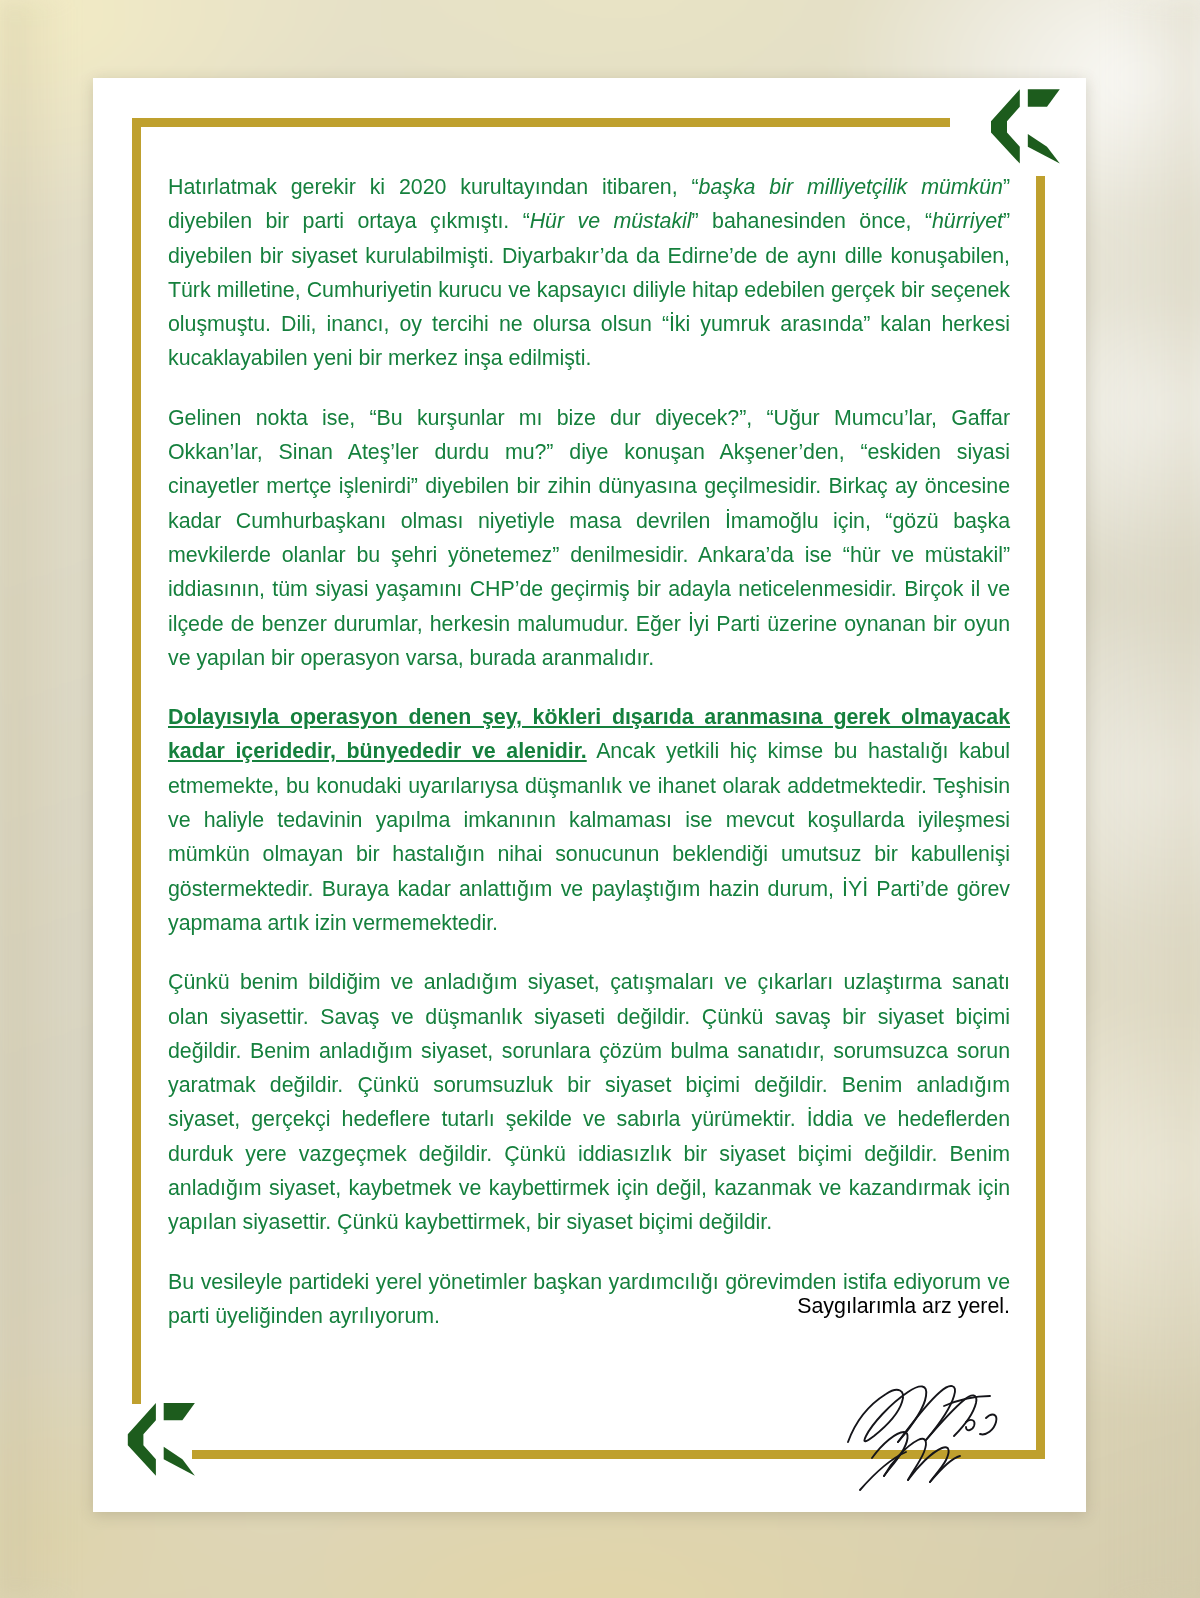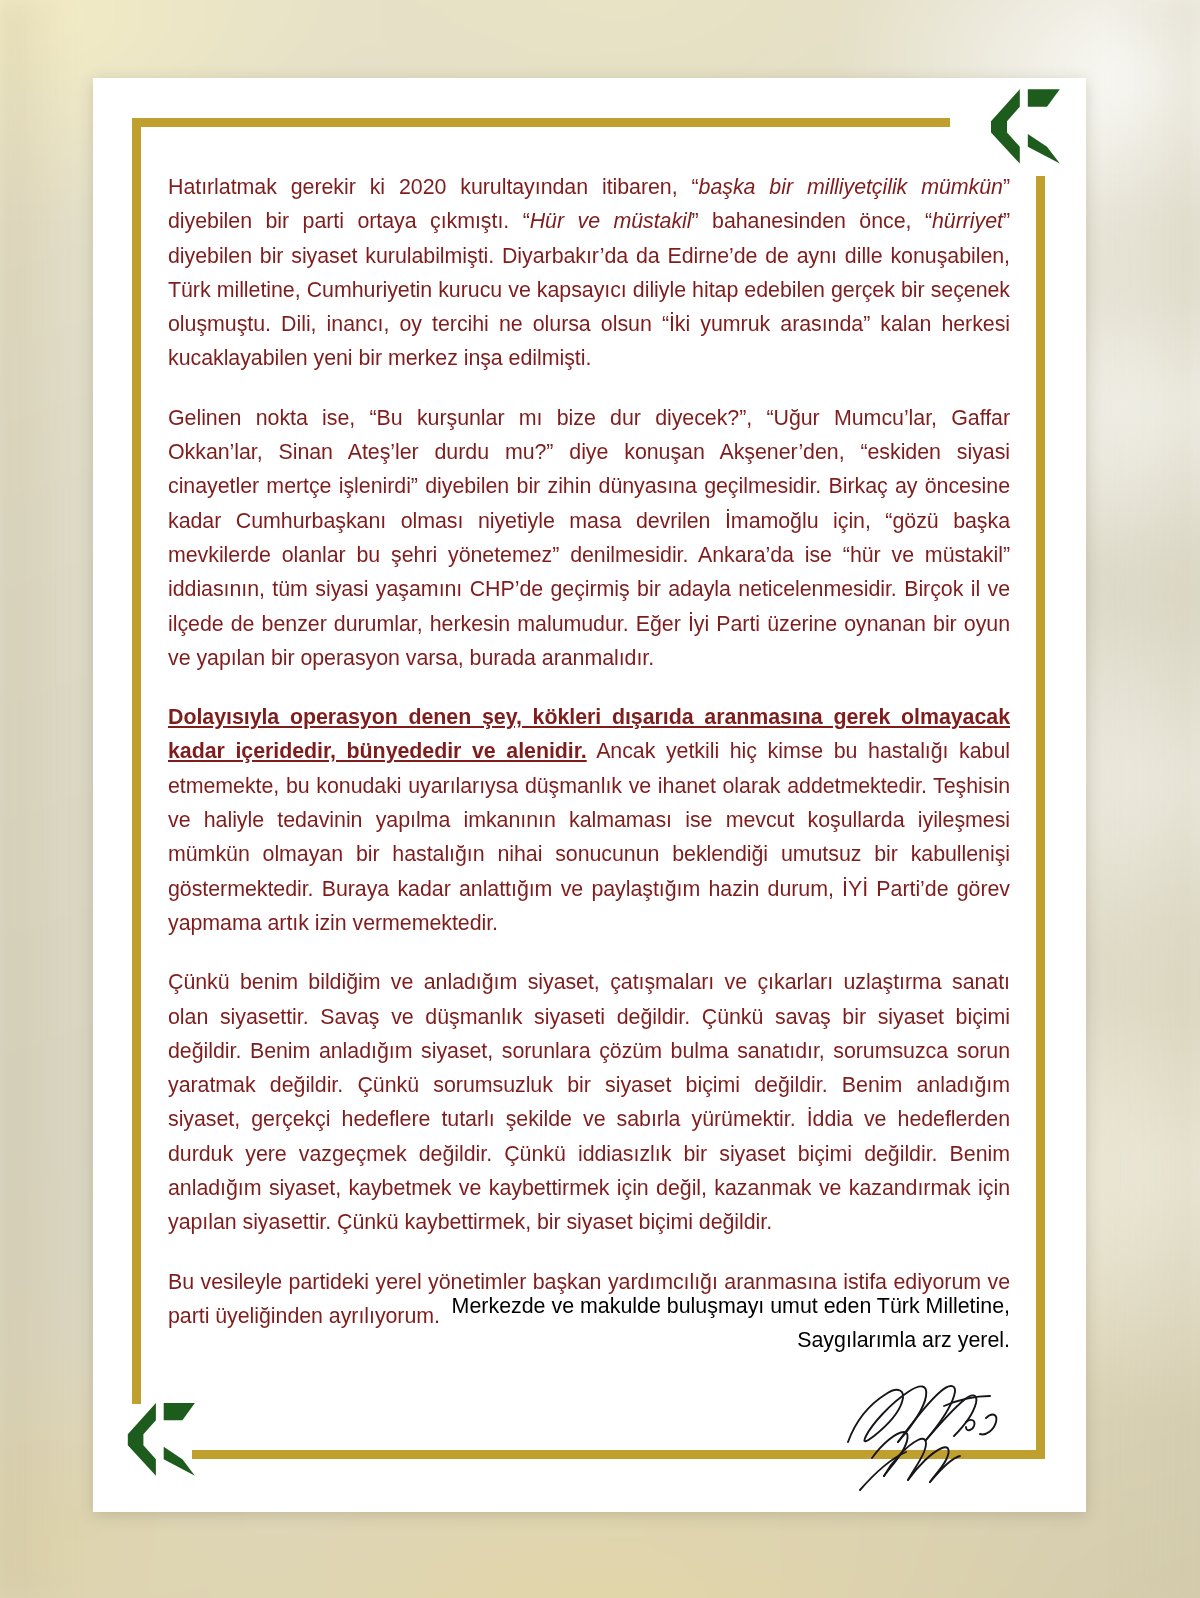--- a/index.html
+++ b/index.html
@@ -99,21 +99,21 @@
   .letter-body {
     position: absolute;
     left: 168px;
     top: 170px;
     width: 842px;
   }
 
   .para {
     font-size: 21.4px;
     line-height: 34.3px;
-    color: #7f1d1d;
+    color: #15803d;
     text-align: justify;
     text-justify: inter-word;
     margin-bottom: 25px;
     letter-spacing: -0.05px;
   }
   .para:last-child { margin-bottom: 0; }
 
   .para em { font-style: italic; }
   .para .ul { text-decoration: underline; text-underline-offset: 2px; font-weight: bold; }
 
@@ -166,25 +166,24 @@
     <path d="M56 4 L96 4 L80 26 L56 26 Z"></path>
     <path d="M56 76 L96 97 L80 76 L56 60 Z"></path>
   </g>
 </svg>
 
 <div class="letter-body" id="letter-body">
     <div class="para"><span>Hatırlatmak gerekir ki 2020 kurultayından itibaren, “</span><em>başka bir milliyetçilik mümkün</em><span>” diyebilen bir parti ortaya çıkmıştı. “</span><em>Hür ve müstakil</em><span>” bahanesinden önce, “</span><em>hürriyet</em><span>” diyebilen bir siyaset kurulabilmişti. Diyarbakır’da da Edirne’de de aynı dille konuşabilen, Türk milletine, Cumhuriyetin kurucu ve kapsayıcı diliyle hitap edebilen gerçek bir seçenek oluşmuştu. Dili, inancı, oy tercihi ne olursa olsun “İki yumruk arasında” kalan herkesi kucaklayabilen yeni bir merkez inşa edilmişti.</span></div>
     <div class="para"><span>Gelinen nokta ise, “Bu kurşunlar mı bize dur diyecek?”, “Uğur Mumcu’lar, Gaffar Okkan’lar, Sinan Ateş’ler durdu mu?” diye konuşan Akşener’den, “eskiden siyasi cinayetler mertçe işlenirdi” diyebilen bir zihin dünyasına geçilmesidir. Birkaç ay öncesine kadar Cumhurbaşkanı olması niyetiyle masa devrilen İmamoğlu için, “gözü başka mevkilerde olanlar bu şehri yönetemez” denilmesidir. Ankara’da ise “hür ve müstakil” iddiasının, tüm siyasi yaşamını CHP’de geçirmiş bir adayla neticelenmesidir. Birçok il ve ilçede de benzer durumlar, herkesin malumudur. Eğer İyi Parti üzerine oynanan bir oyun ve yapılan bir operasyon varsa, burada aranmalıdır.</span></div>
     <div class="para"><span class="ul">Dolayısıyla operasyon denen şey, kökleri dışarıda aranmasına gerek olmayacak kadar içeridedir, bünyededir ve alenidir.</span><span> Ancak yetkili hiç kimse bu hastalığı kabul etmemekte, bu konudaki uyarılarıysa düşmanlık ve ihanet olarak addetmektedir. Teşhisin ve haliyle tedavinin yapılma imkanının kalmaması ise mevcut koşullarda iyileşmesi mümkün olmayan bir hastalığın nihai sonucunun beklendiği umutsuz bir kabullenişi göstermektedir. Buraya kadar anlattığım ve paylaştığım hazin durum, İYİ Parti’de görev yapmama artık izin vermemektedir.</span></div>
     <div class="para"><span>Çünkü benim bildiğim ve anladığım siyaset, çatışmaları ve çıkarları uzlaştırma sanatı olan siyasettir. Savaş ve düşmanlık siyaseti değildir. Çünkü savaş bir siyaset biçimi değildir. Benim anladığım siyaset, sorunlara çözüm bulma sanatıdır, sorumsuzca sorun yaratmak değildir. Çünkü sorumsuzluk bir siyaset biçimi değildir. Benim anladığım siyaset, gerçekçi hedeflere tutarlı şekilde ve sabırla yürümektir. İddia ve hedeflerden durduk yere vazgeçmek değildir. Çünkü iddiasızlık bir siyaset biçimi değildir. Benim anladığım siyaset, kaybetmek ve kaybettirmek için değil, kazanmak ve kazandırmak için yapılan siyasettir. Çünkü kaybettirmek, bir siyaset biçimi değildir.</span></div>
-    <div class="para"><span>Bu vesileyle partideki yerel yönetimler başkan yardımcılığı aranmasına istifa ediyorum ve parti üyeliğinden ayrılıyorum.</span></div>
+    <div class="para"><span>Bu vesileyle partideki yerel yönetimler başkan yardımcılığı görevimden istifa ediyorum ve parti üyeliğinden ayrılıyorum.</span></div>
   </div>
 
 <div class="closing">
-  <span class="closing-line">Merkezde ve makulde buluşmayı umut eden Türk Milletine,</span>
   <span class="closing-line">Saygılarımla arz yerel.</span>
 </div>
 
 <svg class="signature" viewBox="0 0 190 135" aria-hidden="true">
   <g fill="none" stroke="#15151a" stroke-width="1.9" stroke-linecap="round" stroke-linejoin="round">
     <path d="M8 72 C 16 50, 30 34, 46 24 C 58 16, 66 20, 62 32 C 58 45, 44 58, 34 66 C 26 72, 22 74, 26 66 C 32 54, 50 34, 68 22 C 80 14, 88 14, 86 26 C 84 40, 70 58, 58 72"></path>
     <path d="M58 72 C 70 56, 86 34, 100 22 C 110 13, 118 14, 114 26 C 110 40, 96 58, 86 70"></path>
     <path d="M86 70 C 98 56, 112 40, 124 30 C 132 23, 138 24, 136 33 C 133 45, 122 58, 114 66"></path>
     <path d="M104 36 C 118 30, 134 26, 150 26"></path>
     <path d="M126 52 C 131 48, 136 50, 134 56 C 132 61, 126 62, 126 57"></path>

